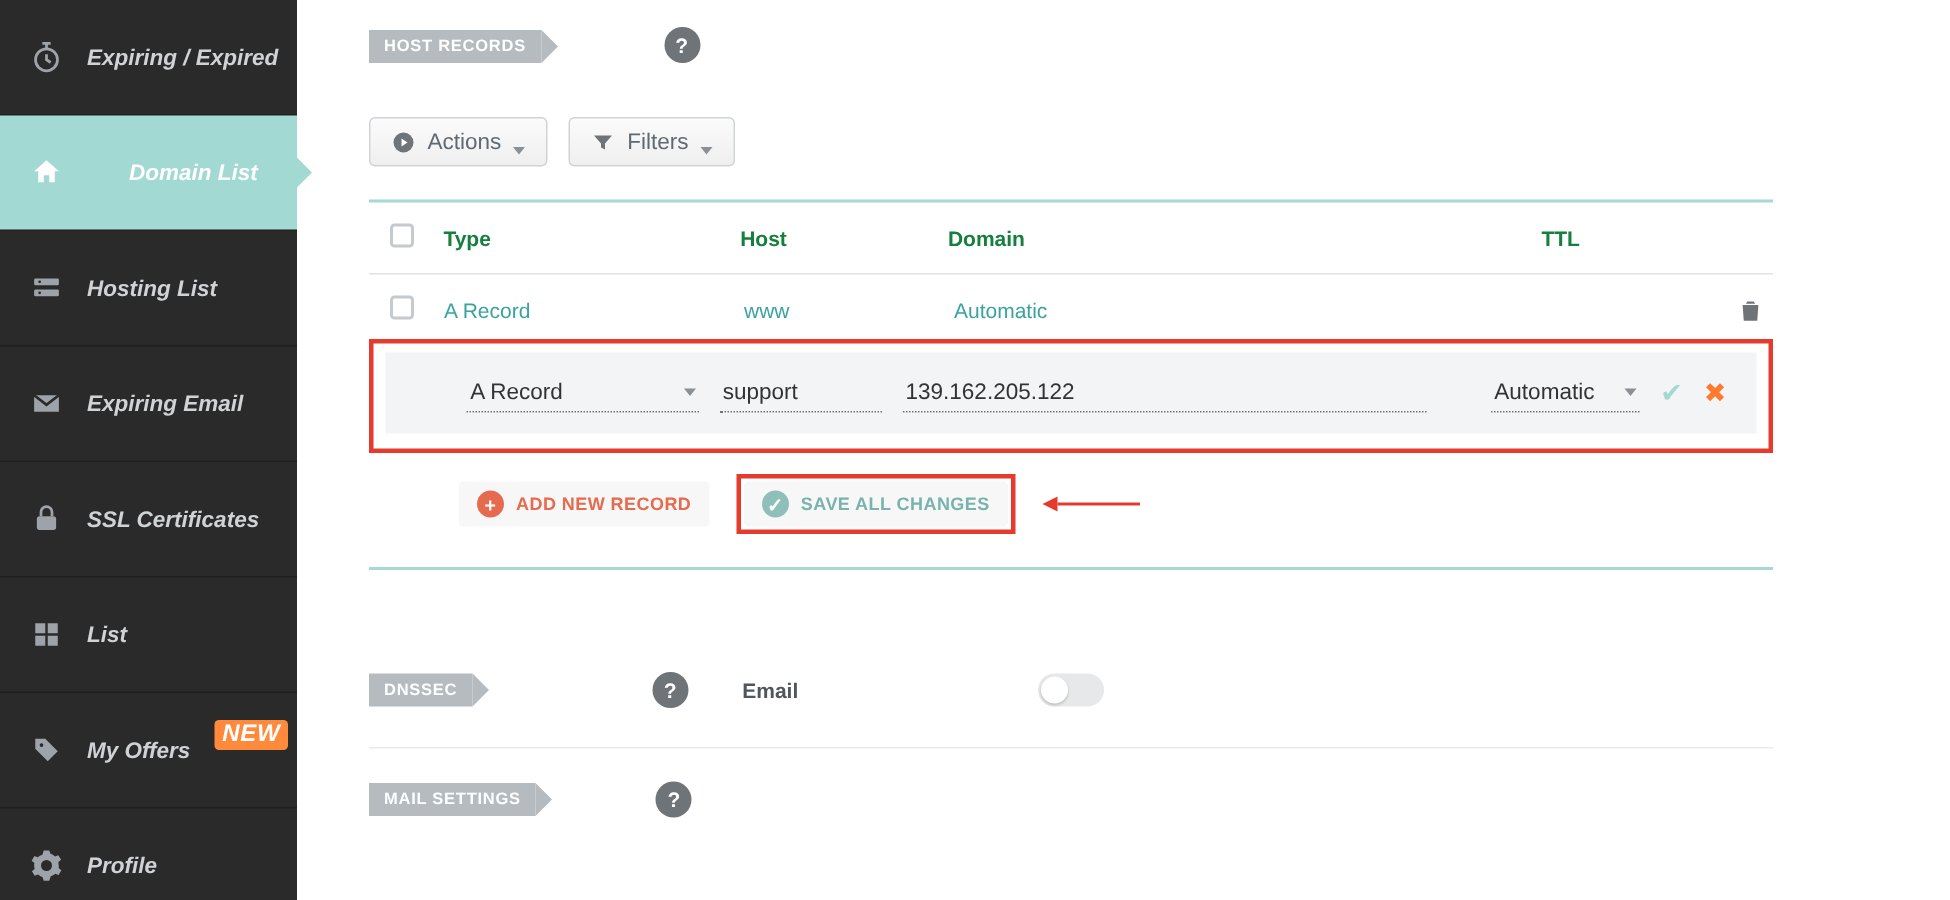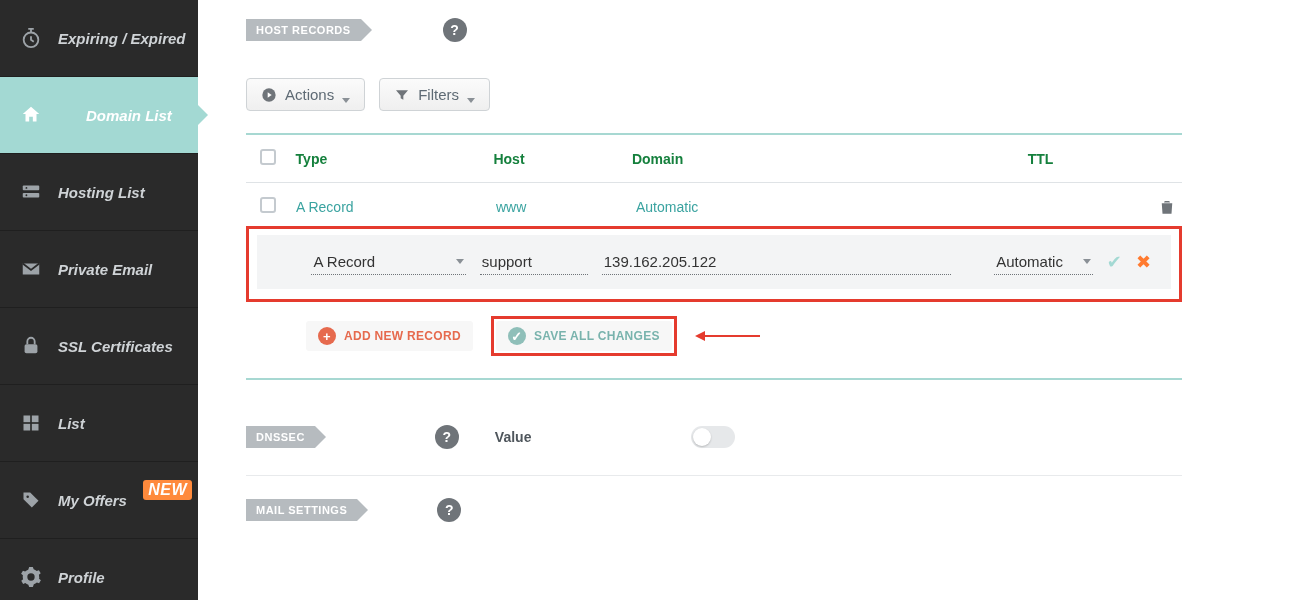--- a/index.html
+++ b/index.html
@@ -95,21 +95,21 @@
     </span>
     <span class="side-label">Hosting List</span>
   </div>
   <div class="side-item">
     <span class="side-icon">
       <svg width="22" height="22" viewBox="0 0 24 24" fill="currentColor">
           <path d="M3 6h18v12H3z"></path>
           <path d="M3 6l9 7 9-7" fill="none" stroke="#2a2a2a" stroke-width="2"></path>
         </svg>
     </span>
-    <span class="side-label">Private Email</span>
+    <span class="side-label">Expiring Email</span>
   </div>
   <div class="side-item">
     <span class="side-icon">
       <svg width="22" height="22" viewBox="0 0 24 24" fill="currentColor">
           <rect x="5" y="10" width="14" height="10" rx="2"></rect>
           <path d="M8 10V7a4 4 0 018 0v3" fill="none" stroke="currentColor" stroke-width="2"></path>
         </svg>
     </span>
     <span class="side-label">SSL Certificates</span>
   </div>
@@ -235,25 +235,25 @@
       </div>
     </div>
     <span class="arrow-left">
       <span class="head"></span>
         <span class="shaft"></span>
     </span>
   </div>
 
   <div class="divider2"></div>
 
-  <div class="sec" style="margin-top:45px;">
+  <div class="sec" style="margin-top:68px;">
     <span class="section-tag">DNSSEC</span>
     <span class="help-dot" style="margin-left:120px;">?</span>
     <div class="sec-body">
-      <span style="font-weight:700;color:#4f565c;">Value</span>
+      <span style="font-weight:700;color:#4f565c;">Email</span>
       <span style="width:100px;"></span>
       <span class="toggle"></span>
     </div>
   </div>
 
   <div style="border-top:1px solid #e8eaec; margin-top:26px;"></div>
 
   <div class="sec" style="margin-top:22px;">
     <span class="section-tag">MAIL SETTINGS</span>
     <span class="help-dot" style="margin-left:80px;">?</span>

